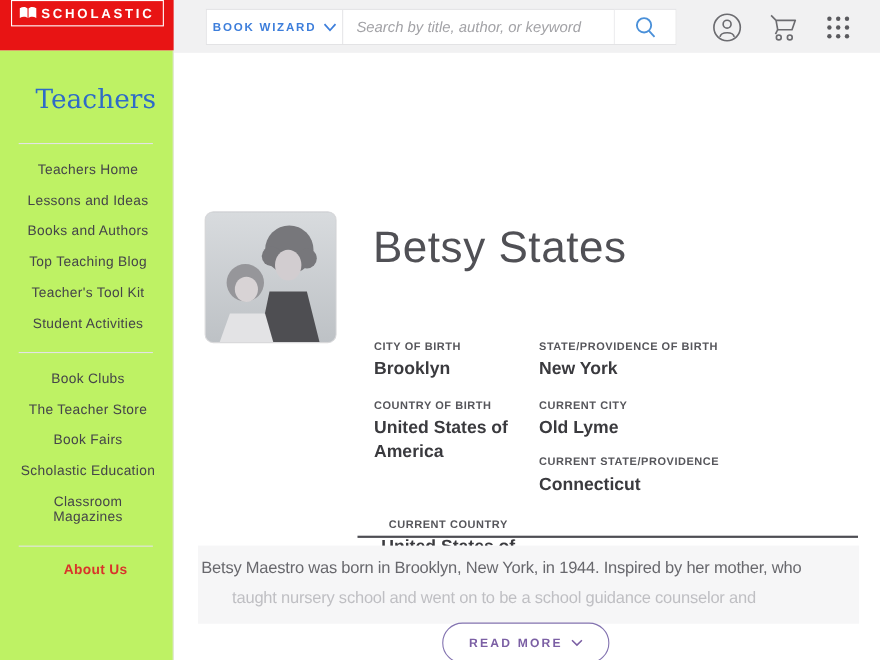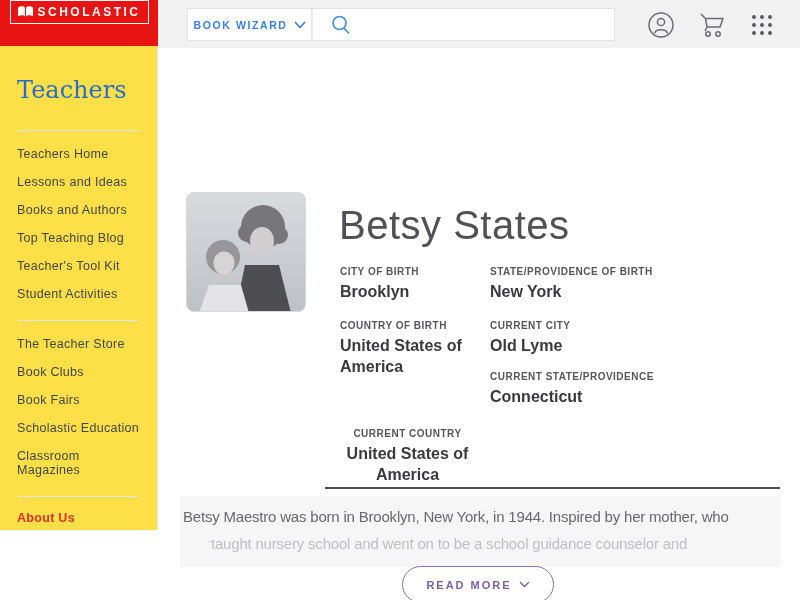--- a/index.html
+++ b/index.html
@@ -25,38 +25,38 @@
   .search-btn { width:56px; display:flex; align-items:center; justify-content:center;
                 border-left:1px solid #ededef; background:#fff; cursor:pointer; }
 
   .hdr-icon { position:absolute; top:10px; width:30px; height:30px; display:flex;
               align-items:center; justify-content:center; cursor:pointer; }
   .icon-account { left:646px; }
   .icon-cart   { left:697px; }
   .icon-apps   { left:747px; }
 
   
-  .sidebar { position:absolute; left:0; top:46px; width:158px; height:484px;
-             background:#fde047; border-right:1px solid #e7e7e9; }
+  .sidebar { position:absolute; left:0; top:46px; width:158px; height:554px;
+             background:#bef264; border-right:1px solid #e7e7e9;text-align:center; }
   .sb-title { margin:30px 0 0 17px; font-family:"DejaVu Serif","Liberation Serif",serif;
               font-size:24px; color:#2e6bc8; cursor:pointer; }
   .sb-div { border:none; border-top:1px solid #e3e3e5; margin:26px 18px 0 17px; }
   .sb-list { list-style:none; margin:9px 0 0 0; padding:0 14px 0 17px; }
   .sb-list li { padding:7px 0; font-size:12.5px; color:#454549; letter-spacing:0.3px; cursor:pointer; }
   .sb-about { display:block; margin:14px 0 0 17px; font-size:12.5px; font-weight:bold;
               color:#d9342b; letter-spacing:0.3px; cursor:pointer; }
 
   
   .photo { position:absolute; left:186px; top:192px; width:120px; height:120px;
            border:1px solid #d9d9db; border-radius:8px; overflow:hidden; background:#c9cdd1; }
   .author-name { position:absolute; left:339px; top:203px; font-size:40px; font-weight:300;
                  color:#505055; letter-spacing:0.5px; }
 
   .field { position:absolute; }
-  .field .lbl { font-size:10px; font-weight:bold; color:#56565b; letter-spacing:0.5px; }
+  .field .lbl { font-size:10px; font-weight:bold; color:#56565b; letter-spacing:0.5px;margin-top:44px; }
   .field .val { margin-top:5px; font-size:16px; font-weight:bold; color:#3a3a3e; line-height:1.3; }
   .pos-f1 { left:340px; top:266px; width:140px; }
   .pos-f2 { left:340px; top:320px; width:135px; }
   .pos-f3 { left:340px; top:428px; width:135px;text-align:center; }
   .pos-f4 { left:490px; top:266px; width:190px; }
   .pos-f5 { left:490px; top:320px; width:190px; }
   .pos-f6 { left:490px; top:371px; width:190px; }
 
   .rule { position:absolute; left:325px; top:487px; width:455px; height:2px; background:#4d4d53; }
 
@@ -85,20 +85,21 @@
   </div>
   <div class="hdr-gray"></div>
 
   <div class="searchbar">
     <div class="bw-btn">
       <span class="bw-label">BOOK WIZARD</span>
       <svg width="12" height="8" viewBox="0 0 12 8">
         <polyline points="1,1 6,6.5 11,1" fill="none" stroke="#3d7edb" stroke-width="1.6"></polyline>
       </svg>
     </div>
+    <input class="search-input" type="text" placeholder="Search by title, author, or keyword" style="">
     <div class="search-btn">
       <svg width="22" height="22" viewBox="0 0 22 22">
         <circle cx="9.5" cy="9" r="6.5" fill="none" stroke="#4a90d9" stroke-width="1.7"></circle>
         <line x1="14" y1="14" x2="19" y2="19.5" stroke="#4a90d9" stroke-width="1.7"></line>
       </svg>
     </div>
   </div>
 
   <div class="hdr-icon icon-account">
     <svg width="28" height="28" viewBox="0 0 28 28">
@@ -137,22 +138,22 @@
     <ul class="sb-list">
       <li>Teachers Home</li>
       <li>Lessons and Ideas</li>
       <li>Books and Authors</li>
       <li>Top Teaching Blog</li>
       <li>Teacher's Tool Kit</li>
       <li>Student Activities</li>
     </ul>
     <hr class="sb-div" style="margin-top:12px;">
     <ul class="sb-list">
+      <li>Book Clubs</li>
       <li>The Teacher Store</li>
-      <li>Book Clubs</li>
       <li>Book Fairs</li>
       <li>Scholastic Education</li>
       <li>Classroom Magazines</li>
     </ul>
     <hr class="sb-div" style="margin-top:12px;">
     <span class="sb-about">About Us</span>
   </div>
 
   <div class="photo">
     <svg width="120" height="120" viewBox="0 0 120 120">

